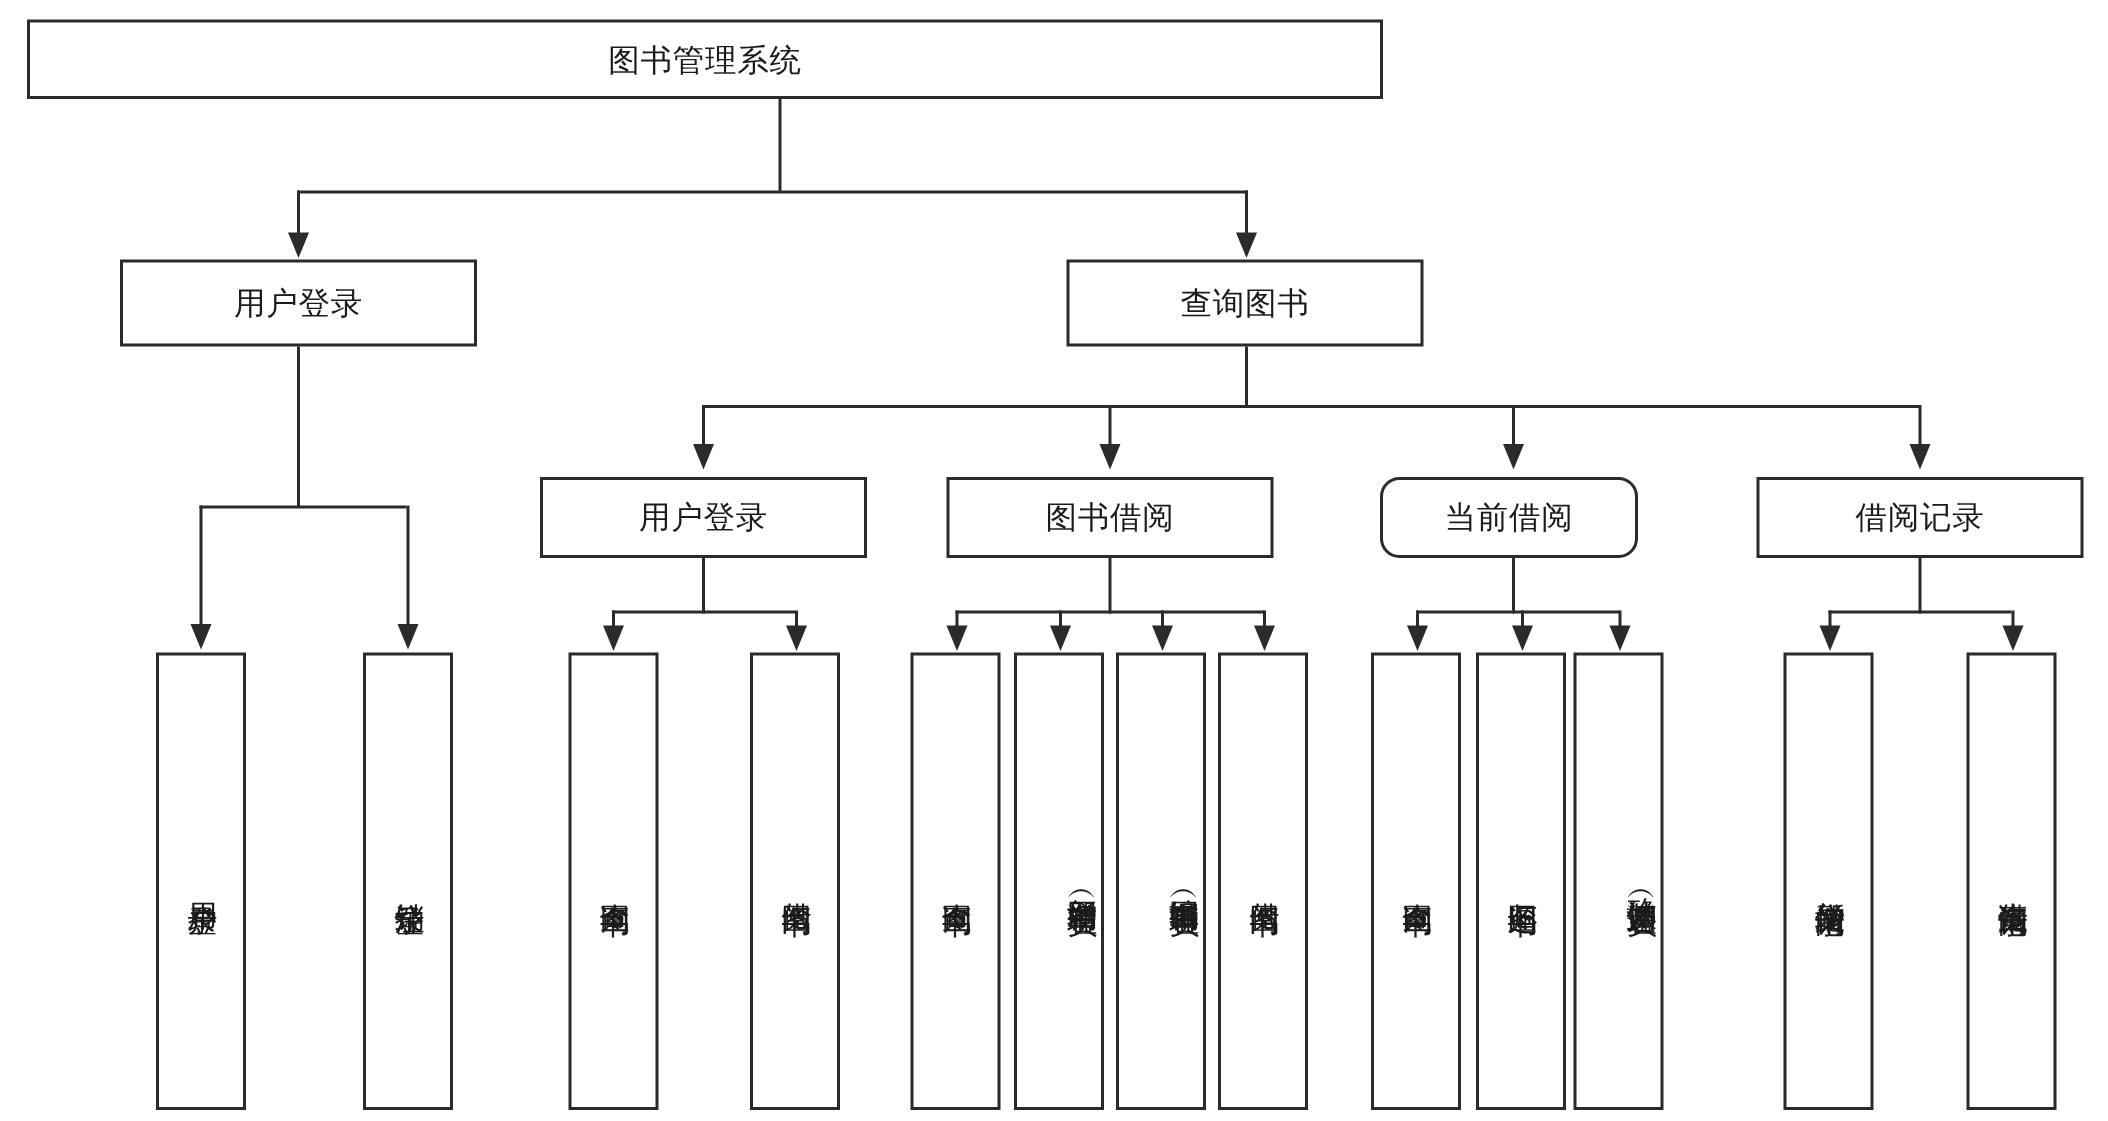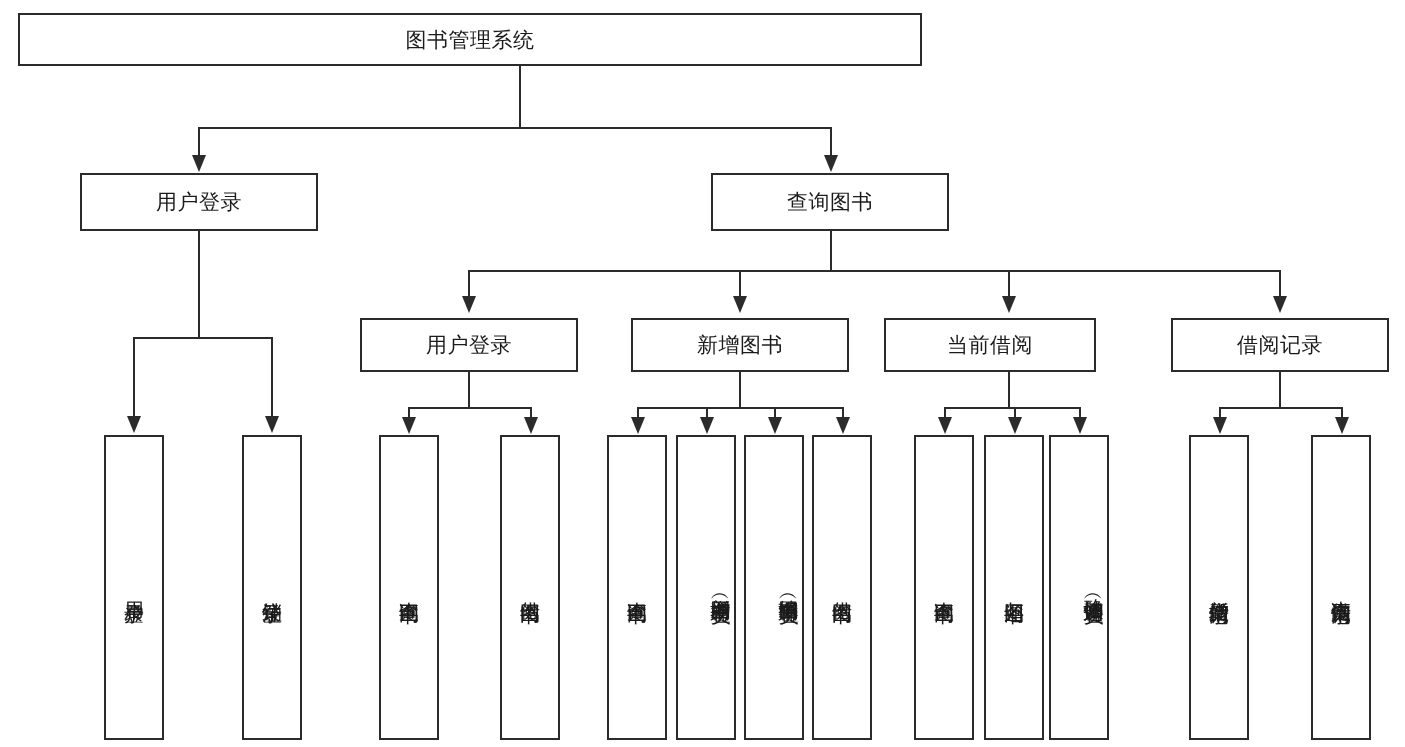--- a/index.html
+++ b/index.html
@@ -115,23 +115,23 @@
   <div class="arrow" style="left:733px; top:296px;"></div>
   <div class="edge v" style="left:1008px; top:270px; height:28px;"></div>
   <div class="arrow" style="left:1002px; top:296px;"></div>
   <div class="edge v" style="left:1279px; top:270px; height:28px;"></div>
   <div class="arrow" style="left:1273px; top:296px;"></div>
 
   <div class="node horiz" style="left:360px; top:318px; width:218px; height:54px;">
     <span>用户登录</span>
   </div>
   <div class="node horiz" style="left:631px; top:318px; width:218px; height:54px;">
-    <span>新增图书</span>
-  </div>
-  <div class="node horiz" style="left:884px; top:318px; width:212px; height:54px;">
+    <span>图书借阅</span>
+  </div>
+  <div class="node horiz" style="left:920px; top:318px; width:172px; height:54px;border-radius:13px;">
     <span>当前借阅</span>
   </div>
   <div class="node horiz" style="left:1171px; top:318px; width:218px; height:54px;">
     <span>借阅记录</span>
   </div>
 
   <div class="edge v" style="left:468px; top:372px; height:37px;"></div>
   <div class="edge h" style="left:408px; top:407px; width:122px;"></div>
   <div class="edge v" style="left:408px; top:407px; height:12px;"></div>
   <div class="arrow" style="left:402px; top:417px;"></div>

